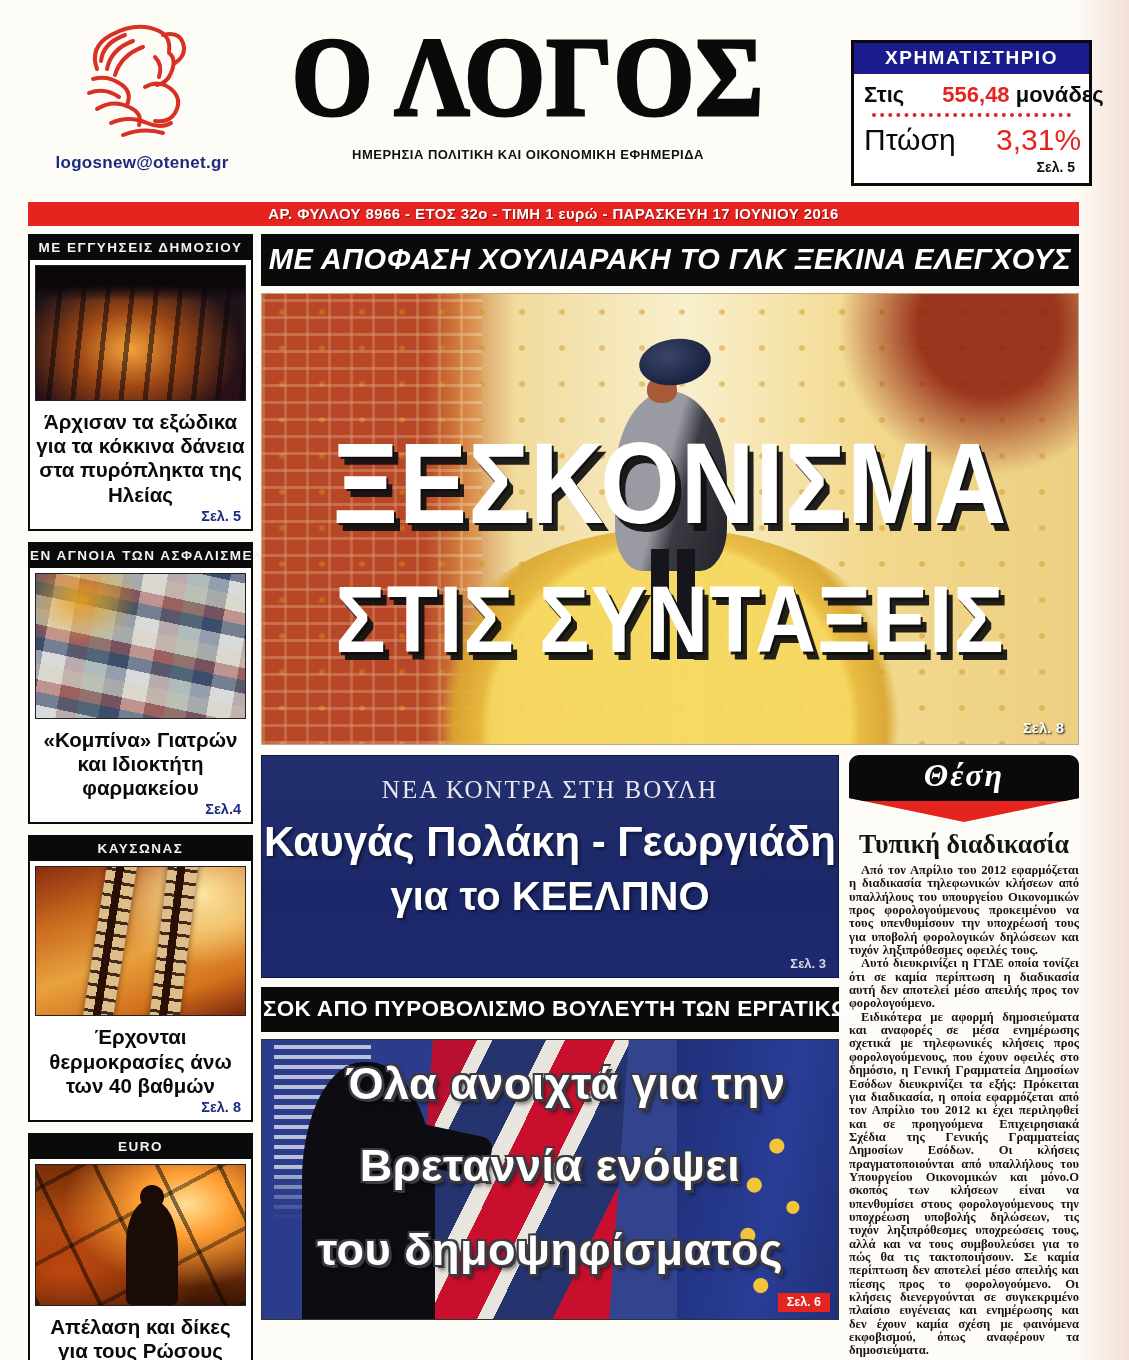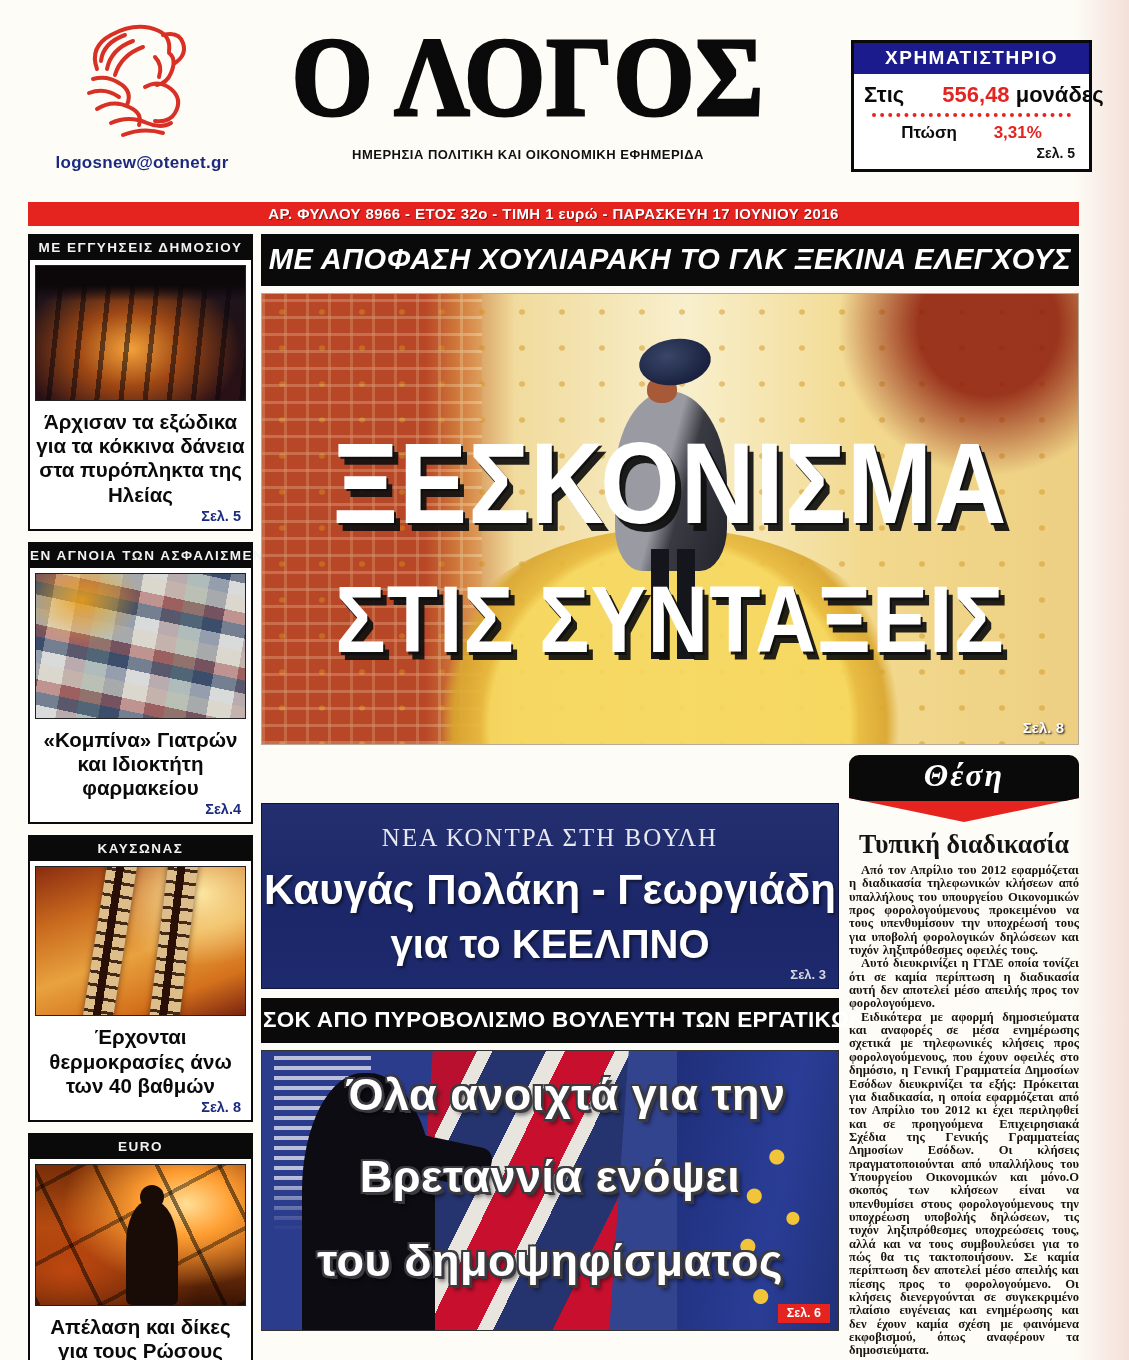--- a/index.html
+++ b/index.html
@@ -27,21 +27,21 @@
   }
   .stock-box {
     position:absolute; right:37px; top:40px; width:241px;
     border:3px solid #0a0a0a; background:#fff;
   }
   .stock-title { background:#1b1b8e; color:#fff; font-weight:bold; font-size:19px; text-align:center; padding:4px 8px 5px; letter-spacing:1.5px; }
   .stock-body { padding:8px 10px 4px; text-align:center; }
   .stock-line { font-weight:bold; font-size:22px; color:#0a0a0a; white-space:nowrap; }
   .stock-line .val { color:#e5231f;margin-left:32px; }
   .stock-dots { border-bottom:4px dotted #e5231f; margin:5px 8px 6px; }
-  .stock-line2 { font-weight:bold; font-size:17px; }
+  .stock-line2 { font-weight:normal; font-size:30px; }
   .stock-ref { text-align:right; font-weight:bold; font-size:14px; color:#111; padding:2px 4px 4px; }
   .issue-bar {
     margin:2px 50px 0 28px; background:#e5231f; color:#fff; text-align:center;
     font-weight:bold; font-size:15px; padding:3px 0 4px; letter-spacing:.4px;
     text-shadow:1px 1px 0 rgba(90,0,0,.6);
   }
   
   .content { display:flex; gap:8px; margin:8px 50px 0 28px; align-items:flex-start; }
   .sidebar { width:225px; flex:0 0 225px; }
   .main { flex:1; min-width:0; }
@@ -124,21 +124,21 @@
       text-shadow:6px 7px 0 rgba(15,15,15,.92), 2px 2px 0 rgba(15,15,15,.92);
       transform:scaleY(1.12); letter-spacing:1px; }
   .lead-headline.l1 { top:132px; font-size:102px; }
   .lead-headline.l2 { top:278px; font-size:84px; }
   .lead-ref { position:absolute; right:14px; bottom:8px; color:#fff; font-weight:bold; font-size:15px;
       text-shadow:1px 1px 2px #000; }
   .main-row { display:flex; gap:10px; margin-top:10px; }
   .main-left { flex:0 0 578px; width:578px; }
   .opinion { flex:1; min-width:0; }
   
-  .blue-box { position:relative; height:186px; background:linear-gradient(180deg,#232f6e,#1b2768 60%,#1e2a6e); border:1px solid #101540;margin-top:48px; }
+  .blue-box { position:relative; height:223px; background:linear-gradient(180deg,#232f6e,#1b2768 60%,#1e2a6e); border:1px solid #101540; }
   .blue-kicker { font-family:"Liberation Serif", serif; color:#e8e8ee; font-size:25px; letter-spacing:2px;
       text-align:center; padding-top:20px; white-space:nowrap; }
   .blue-headline { color:#fff; font-weight:bold; text-align:center; white-space:nowrap;
       text-shadow:2px 2px 3px rgba(0,0,0,.5); }
   .blue-headline.h1 { font-size:42px; margin-top:14px; }
   .blue-headline.h2 { font-size:40px; margin-top:8px; }
   .blue-ref { position:absolute; right:12px; bottom:6px; color:#d8d8e2; font-weight:bold; font-size:13px; }
   .banner.shock { margin-top:9px; font-size:22.5px; letter-spacing:.3px; }
   
   .brexit-photo { position:relative; height:281px; margin-top:7px; border:1px solid #333; overflow:hidden;

